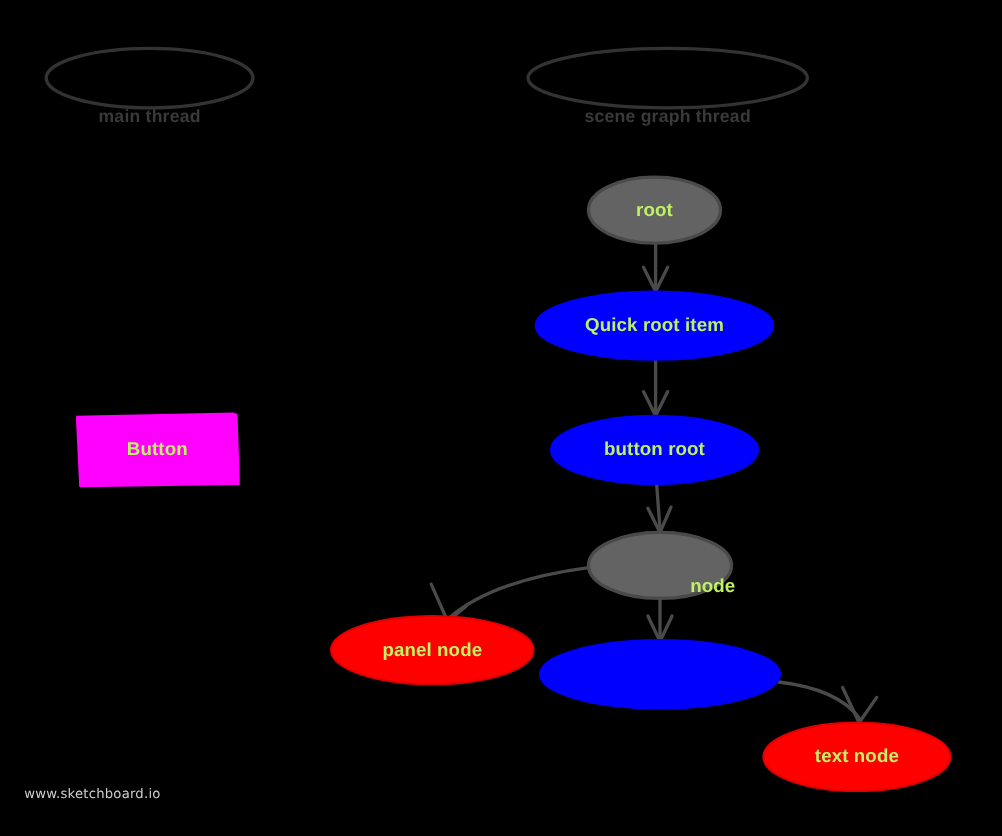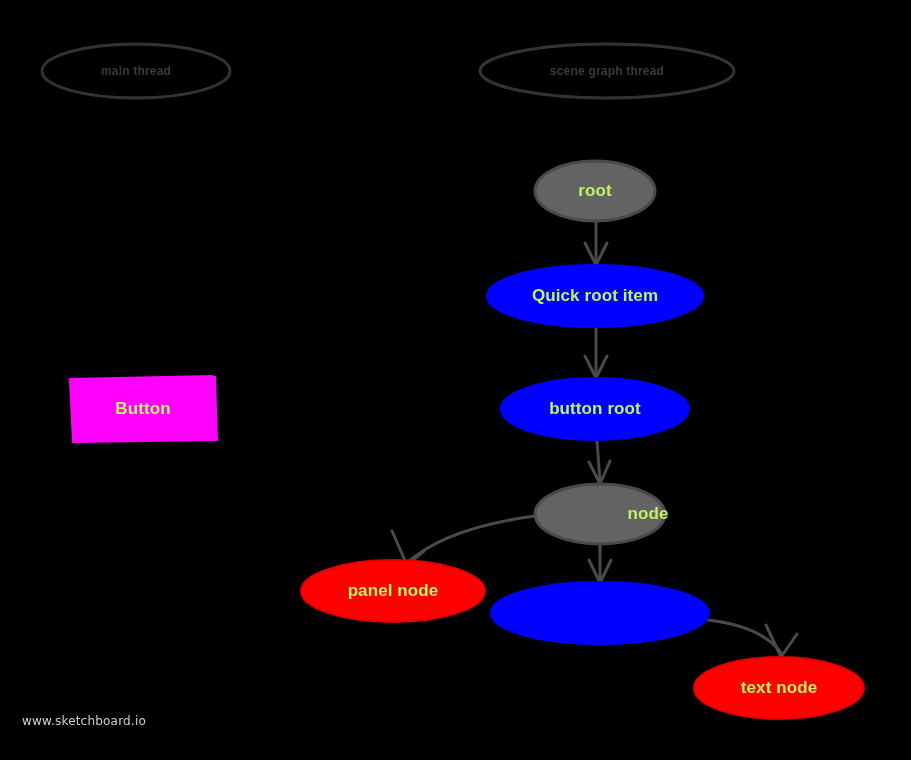--- a/index.html
+++ b/index.html
@@ -34,22 +34,23 @@
   }
   .node-label.strong {
     color: #bef264;
     font-weight: bold;
     font-size: 17px;
     letter-spacing: 0.1px;
   }
   .swimlane-label {
     color: #3a3a3a;
     font-weight: bold;
-    font-size: 12px;
+    font-size: 16px;
     letter-spacing: 0.2px;
+    margin-top: 36px;
   }
   .watermark {
     position: absolute;
     left: 22px;
     top: 714px;
     color: #cfcfcf;
     font-size: 12px;
     font-family: "DejaVu Sans", sans-serif;
     letter-spacing: 0.2px;
   }
@@ -127,21 +128,21 @@
   <div class="node-label swimlane-label" style="left:480px; top:57px; width:254px; height:28px;">scene graph thread</div>
 
   <div class="node-label strong" style="left:535px; top:176px; width:120px; height:30px;">root</div>
 
   <div class="node-label strong" style="left:487px; top:281px; width:216px; height:30px;">Quick root item</div>
 
   <div class="node-label strong" style="left:69px; top:394px; width:148px; height:30px;">Button</div>
 
   <div class="node-label strong" style="left:501px; top:394px; width:188px; height:30px;">button root</div>
 
-  <div class="node-label strong" style="left:535px; top:499px; width:130px; height:30px;padding-left:48px;">node</div>
+  <div class="node-label strong" style="left:535px; top:518px; width:130px; height:30px;padding-left:48px;">node</div>
 
   <div class="node-label strong" style="left:301px; top:576px; width:184px; height:30px;">panel node</div>
 
 
   <div class="node-label strong" style="left:694px; top:673px; width:170px; height:30px;">text node</div>
 
   <div class="watermark">www.sketchboard.io</div>
 
 </div>
 

